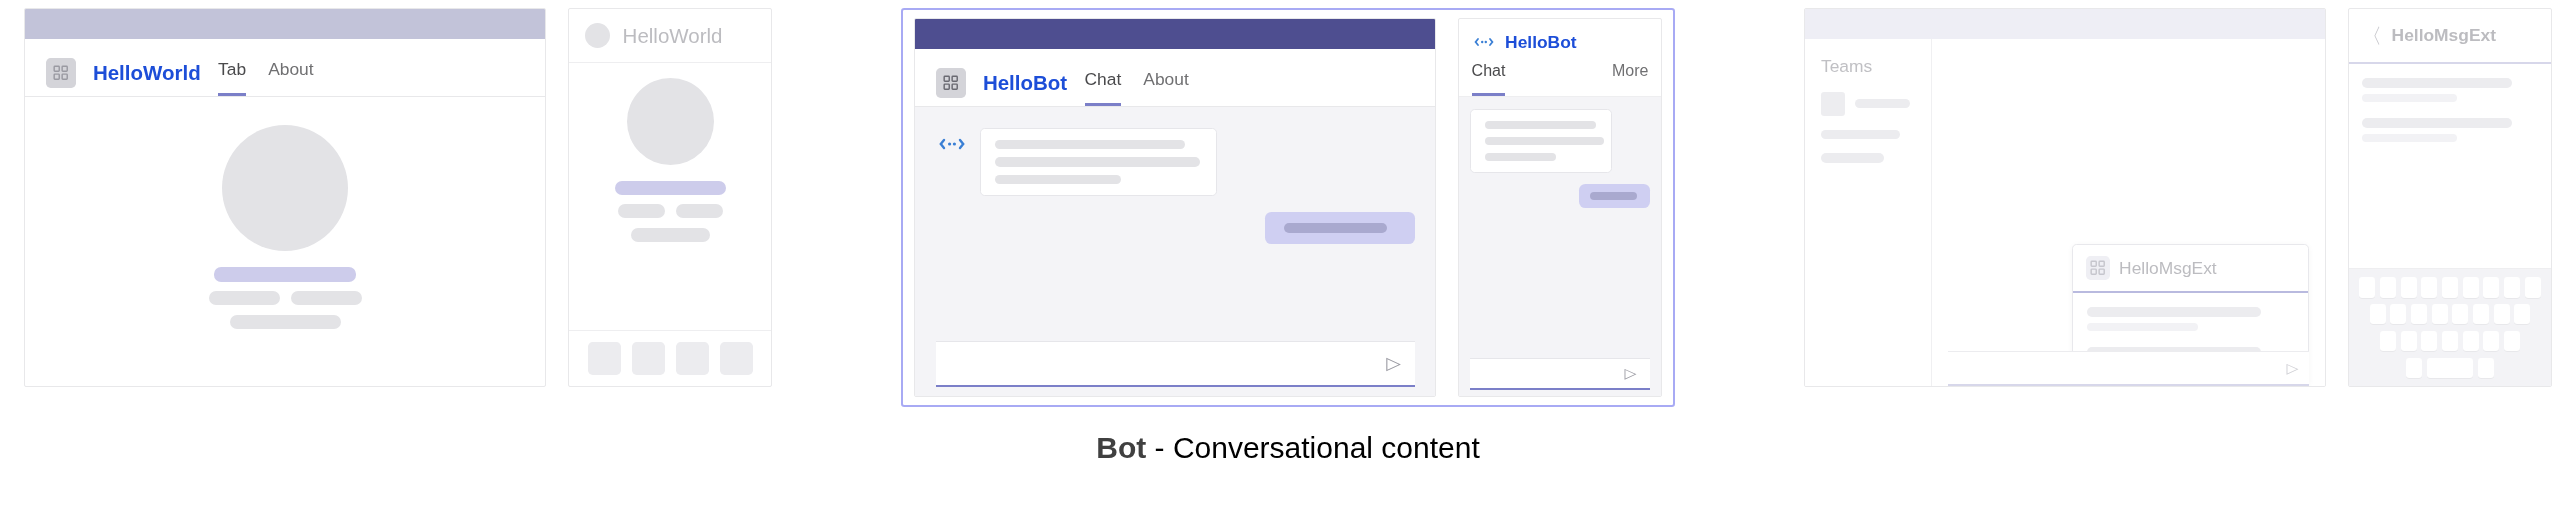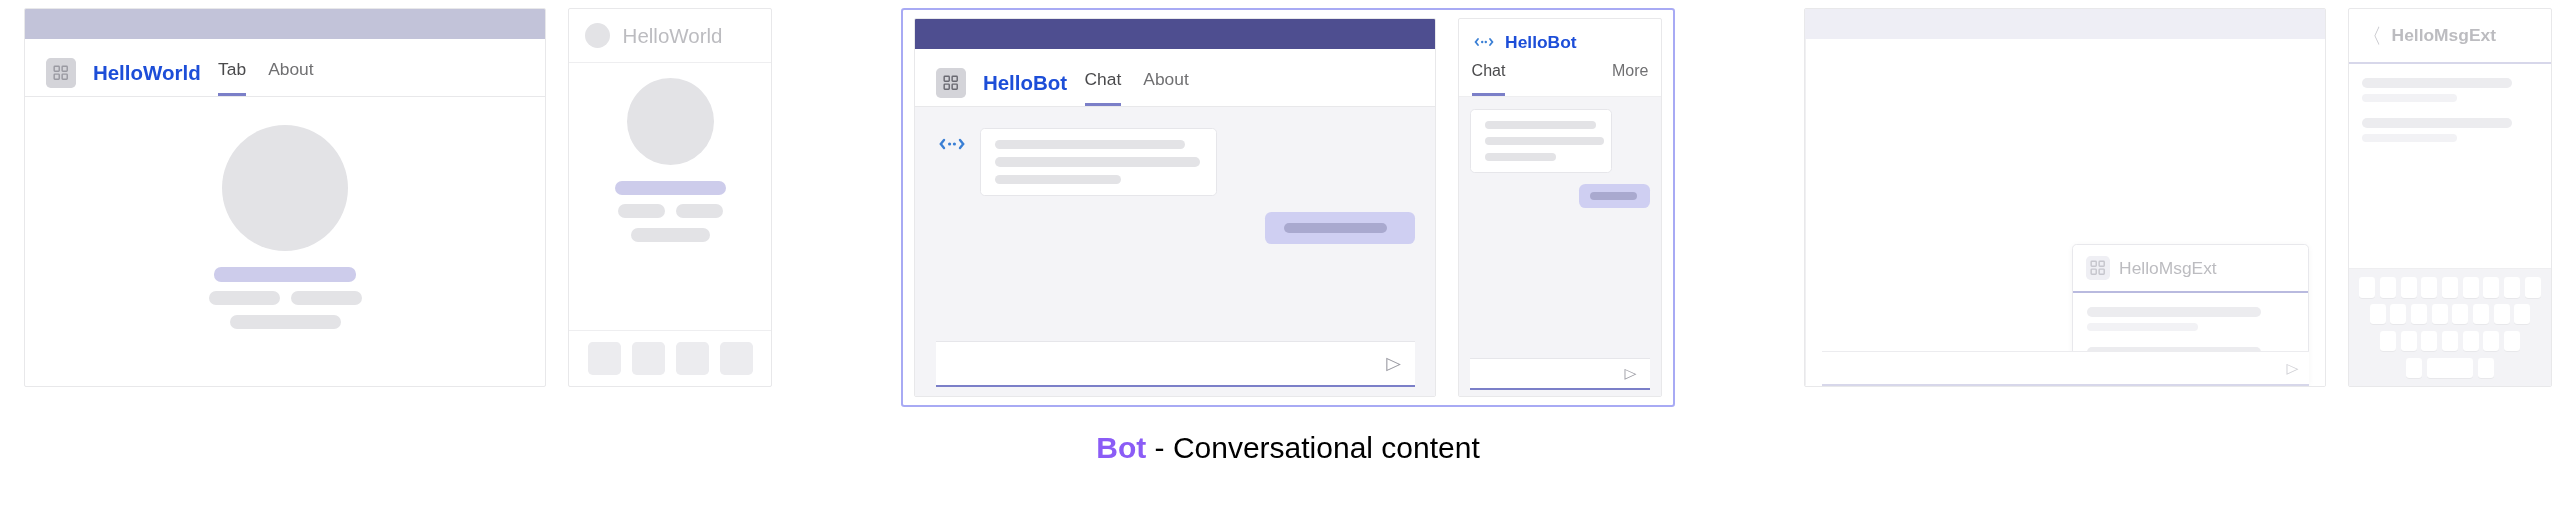--- a/index.html
+++ b/index.html
@@ -30,21 +30,21 @@
     border-radius: 3.2px;
     padding: 8px 11px;
     background: #ffffff;
   }
   .caption {
     font-size: 30px;
     color: #7f7f7f;
   }
   .caption .bold { font-weight: 700; color: #555555; }
   .caption.black { color: #000000; }
-  .caption.black .bold { color: #8b5cf6; }
+  .caption.black .bold { color: #404040; }
 
   
   .card {
     border: 1.6px solid #e8e8ea;
     border-radius: 2px;
     background: #ffffff;
     overflow: hidden;
     display: flex;
     flex-direction: column;
   }
@@ -381,20 +381,29 @@
     <span class="bold">Bot</span><span> - Conversational content</span>
   </div>
 </div>
 
 <div class="panel">
   <div class="panel-row">
 
     <div class="card large-card">
       <div class="titlebar faded"></div>
       <div class="teams-side">
+        <div class="rail">
+          <div class="rail-title">Teams</div>
+          <div class="rail-item">
+            <div class="rail-sq"></div>
+            <div class="skel-line" style="width:55px;height:9.5px;background:#ececef"></div>
+          </div>
+          <div class="skel-line" style="width:79px;height:9.5px;background:#ececef"></div>
+          <div class="skel-line" style="width:63px;height:9.5px;background:#ececef"></div>
+        </div>
         <div class="main-area">
           <div class="popup-card">
             <div class="popup-head">
               <div class="app-icon light" style="width:24px;height:24px">
                 <svg viewBox="0 0 24 24" fill="none" stroke="#c6c6cd" stroke-width="2">
                     <rect x="3" y="3" width="7" height="7" rx="1"></rect>
                     <rect x="14" y="3" width="7" height="7" rx="1"></rect>
                     <rect x="3" y="14" width="7" height="7" rx="1"></rect>
                     <rect x="14" y="14" width="7" height="7" rx="1"></rect>
                   </svg>

